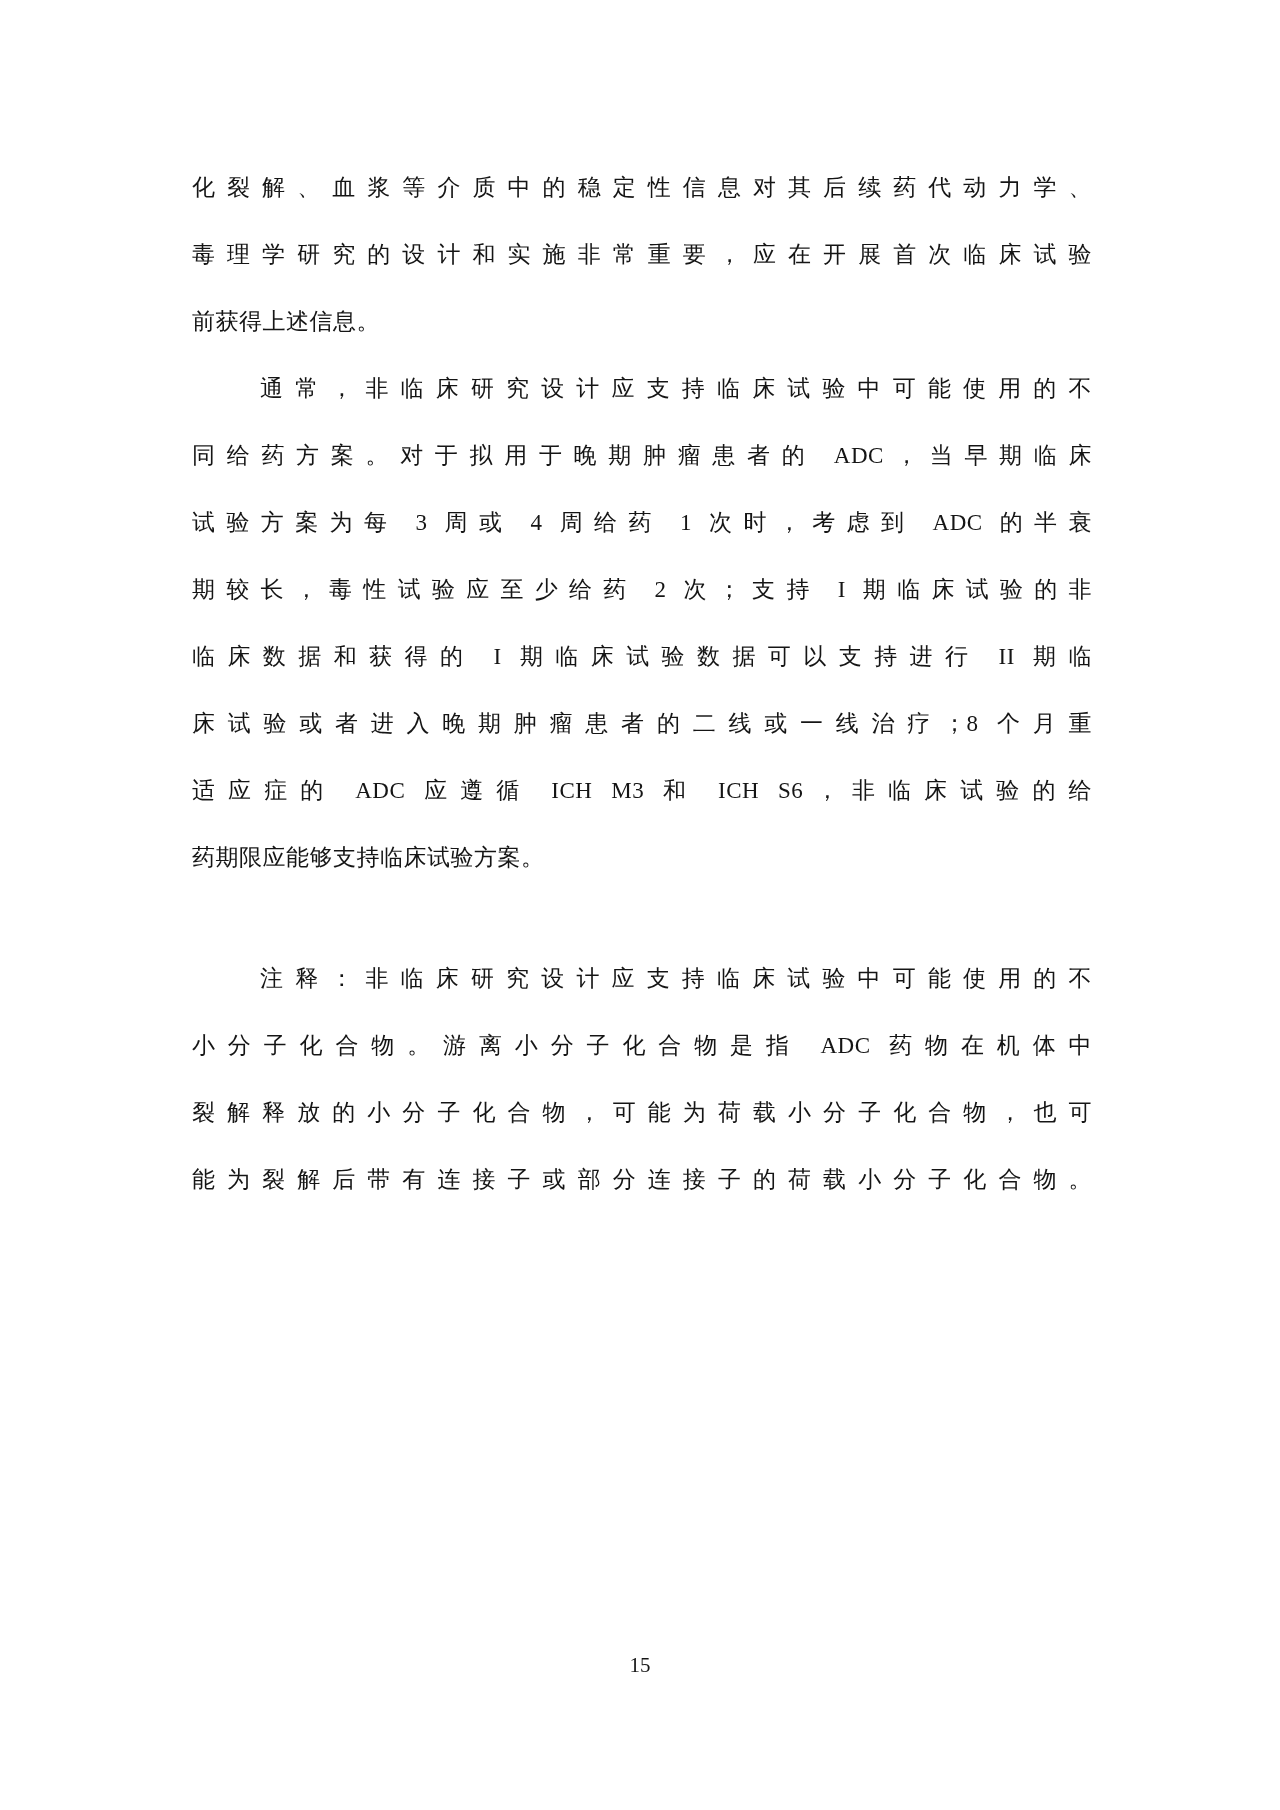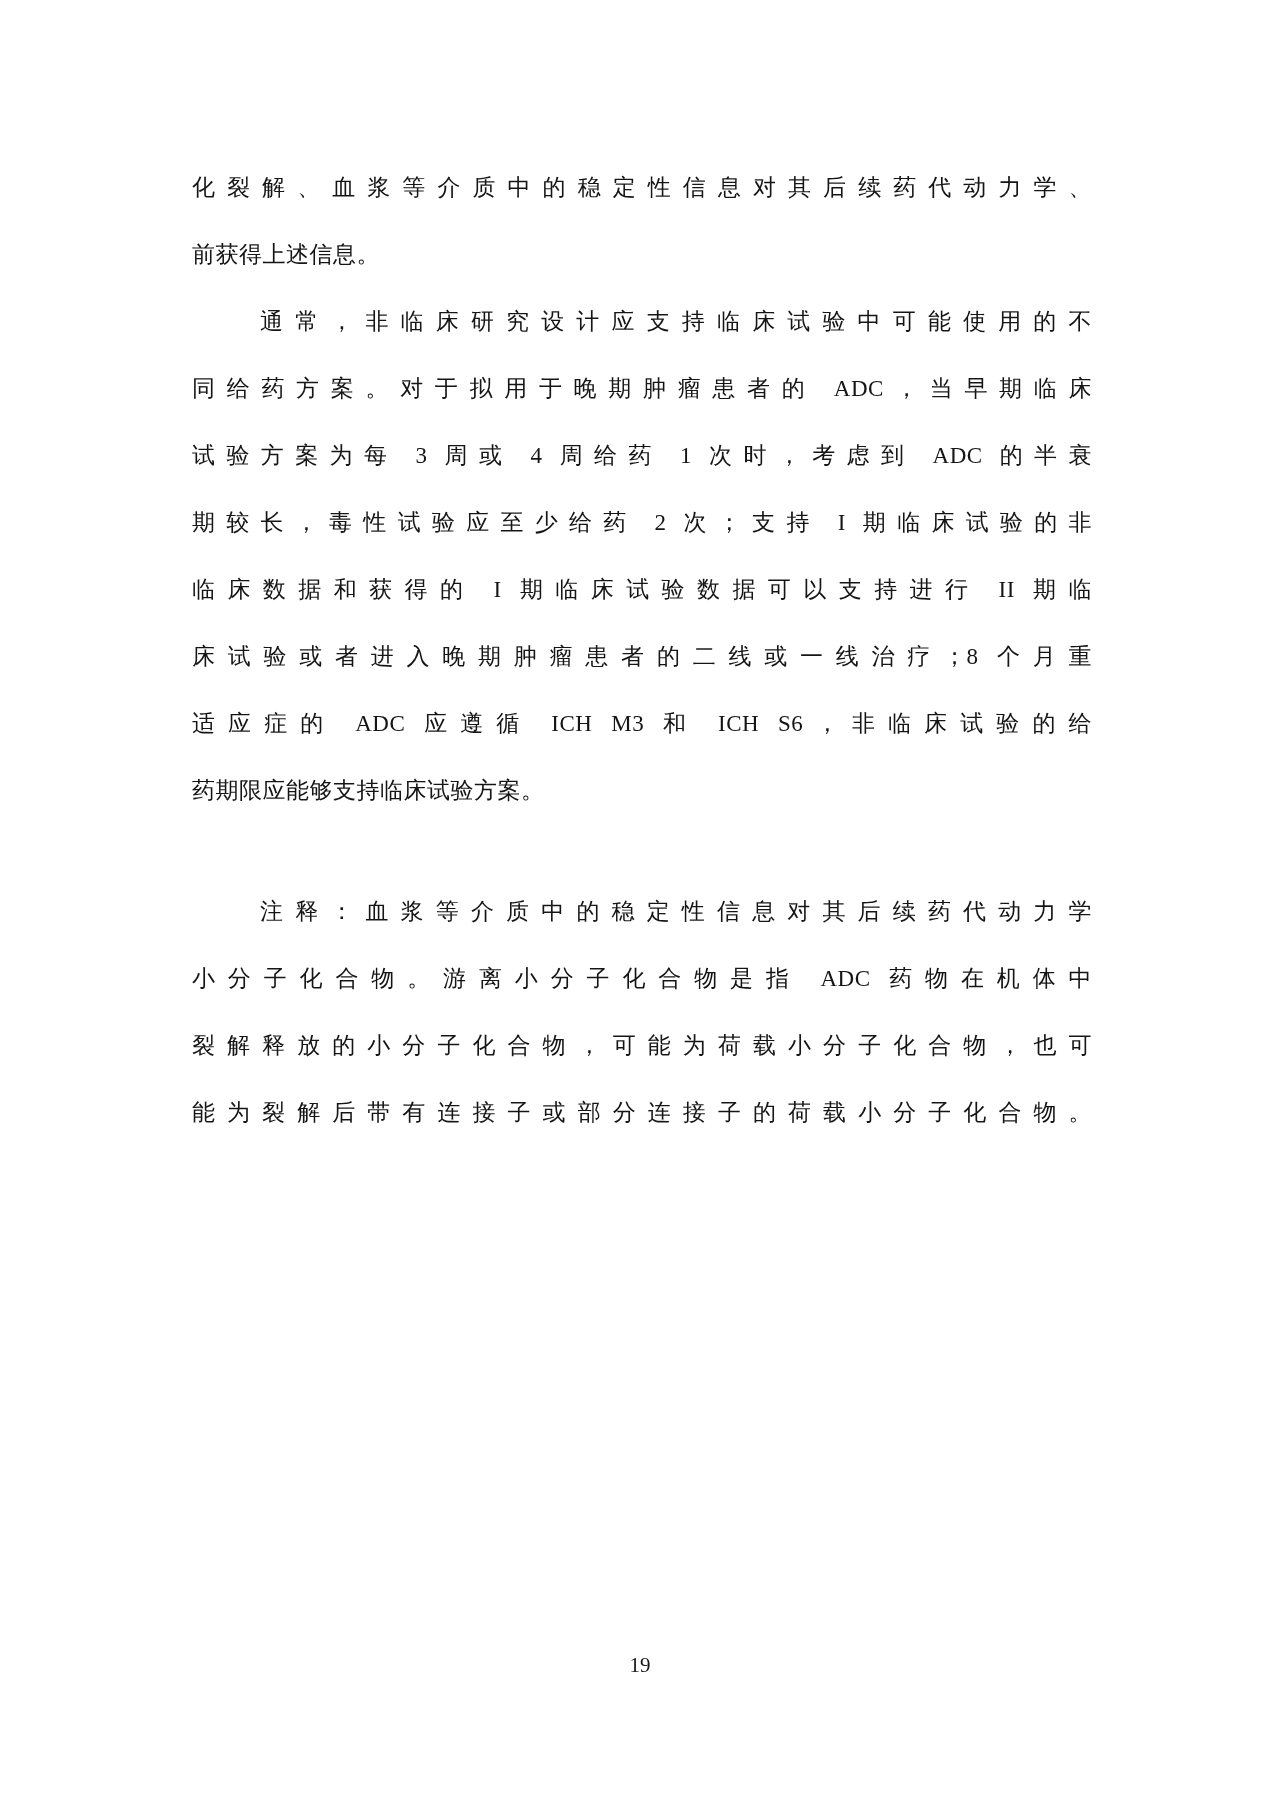--- a/index.html
+++ b/index.html
@@ -60,40 +60,41 @@
 </style>
 </head>
 <body>
 
 <div class="page">
 
   <div class="text-block">
 
     <div>
       <div class="line">化裂解、血浆等介质中的稳定性信息对其后续药代动力学、</div>
+      <div class="line">毒理学研究的设计和实施非常重要，应在开展首次临床试验</div>
       <div class="line para-end">前获得上述信息。</div>
     </div>
 
     <div>
       <div class="line indent">通常，非临床研究设计应支持临床试验中可能使用的不</div>
       <div class="line">同给药方案。对于拟用于晚期肿瘤患者的 ADC，当早期临床</div>
       <div class="line">试验方案为每 3 周或 4 周给药 1 次时，考虑到 ADC 的半衰</div>
       <div class="line">期较长，毒性试验应至少给药 2 次；支持 I 期临床试验的非</div>
       <div class="line">临床数据和获得的 I 期临床试验数据可以支持进行 II 期临</div>
       <div class="line">床试验或者进入晚期肿瘤患者的二线或一线治疗；8 个月重</div>
       <div class="line">适应症的 ADC 应遵循 ICH M3 和 ICH S6，非临床试验的给</div>
       <div class="line para-end">药期限应能够支持临床试验方案。</div>
     </div>
 
     <div class="note">
       <div class="line indent">
-        <span class="note-label">注释：</span><span>血浆等介质中的稳定性信息对其后续药代动力学</span>
+        <span class="note-label">注释：</span><span>非临床研究设计应支持临床试验中可能使用的不</span>
       </div>
       <div class="line">小分子化合物。游离小分子化合物是指 ADC 药物在机体中</div>
       <div class="line">裂解释放的小分子化合物，可能为荷载小分子化合物，也可</div>
       <div class="line">能为裂解后带有连接子或部分连接子的荷载小分子化合物。</div>
     </div>
 
   </div>
 
-  <div class="page-number">19</div>
+  <div class="page-number">15</div>
 
 </div>
 
 </body></html>

